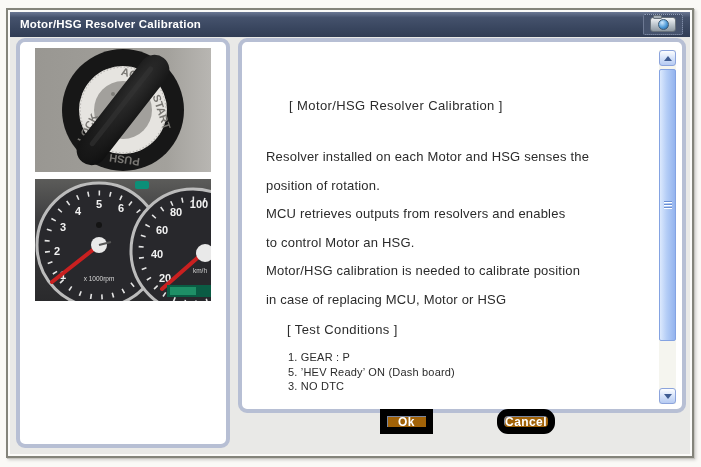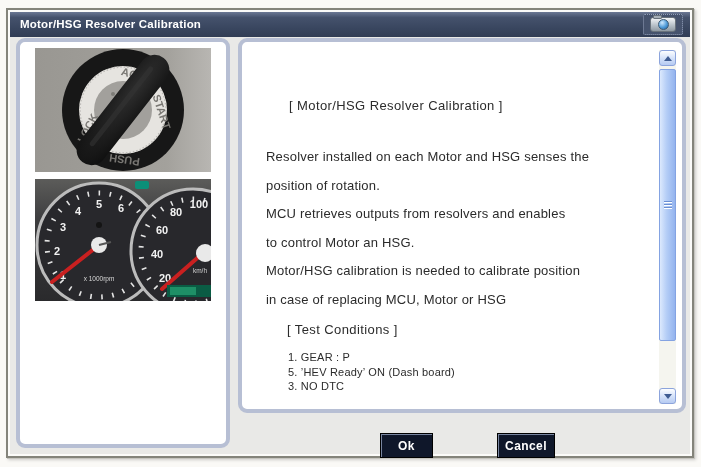--- a/index.html
+++ b/index.html
@@ -78,28 +78,28 @@
   .chev.down-c { border-top:5px solid #3f5c92; }
   .scroll-thumb {
     position:absolute; left:0; top:19px; height:272px; width:17px;
     background:linear-gradient(90deg, #dce9fd, #b4cdf6 45%, #93b3ee);
     border:1px solid #84a3e2; border-radius:2px; cursor:grab;
   }
   .grip { position:absolute; left:4px; top:50%; width:8px; height:1px; background:#6b8fd4; box-shadow:0 1px 0 #fff; }
   .grip.g1 { margin-top:-4px; } .grip.g2 { margin-top:-1px; } .grip.g3 { margin-top:2px; }
 
   .btn {
-    position:absolute; top:396px; height:25px;
-    background:#0f172a; color:#fff; font-weight:bold; font-size:12px; letter-spacing:.4px;
-    border:1px solid #000000; box-shadow:inset 1px 1px 0 #7885a0;
+    position:absolute; top:372px; height:25px;
+    background:#a16207; color:#fff; font-weight:bold; font-size:12px; letter-spacing:.4px;
+    border:7px solid #000000; box-shadow:inset 1px 1px 0 #7885a0;
     display:flex; align-items:center; justify-content:center; cursor:pointer;
     font-family:"Liberation Sans", sans-serif;
   }
   .btn-ok { left:370px; width:53px; }
-  .btn-cancel { left:487px; width:58px; }
+  .btn-cancel { left:487px; width:58px;border-radius:11px; }
 </style>
 </head>
 <body>
 
 <div class="window">
 
   <div class="titlebar">
     <span>Motor/HSG Resolver Calibration</span>
     <div class="camera-btn">
       <div class="camera-body">

